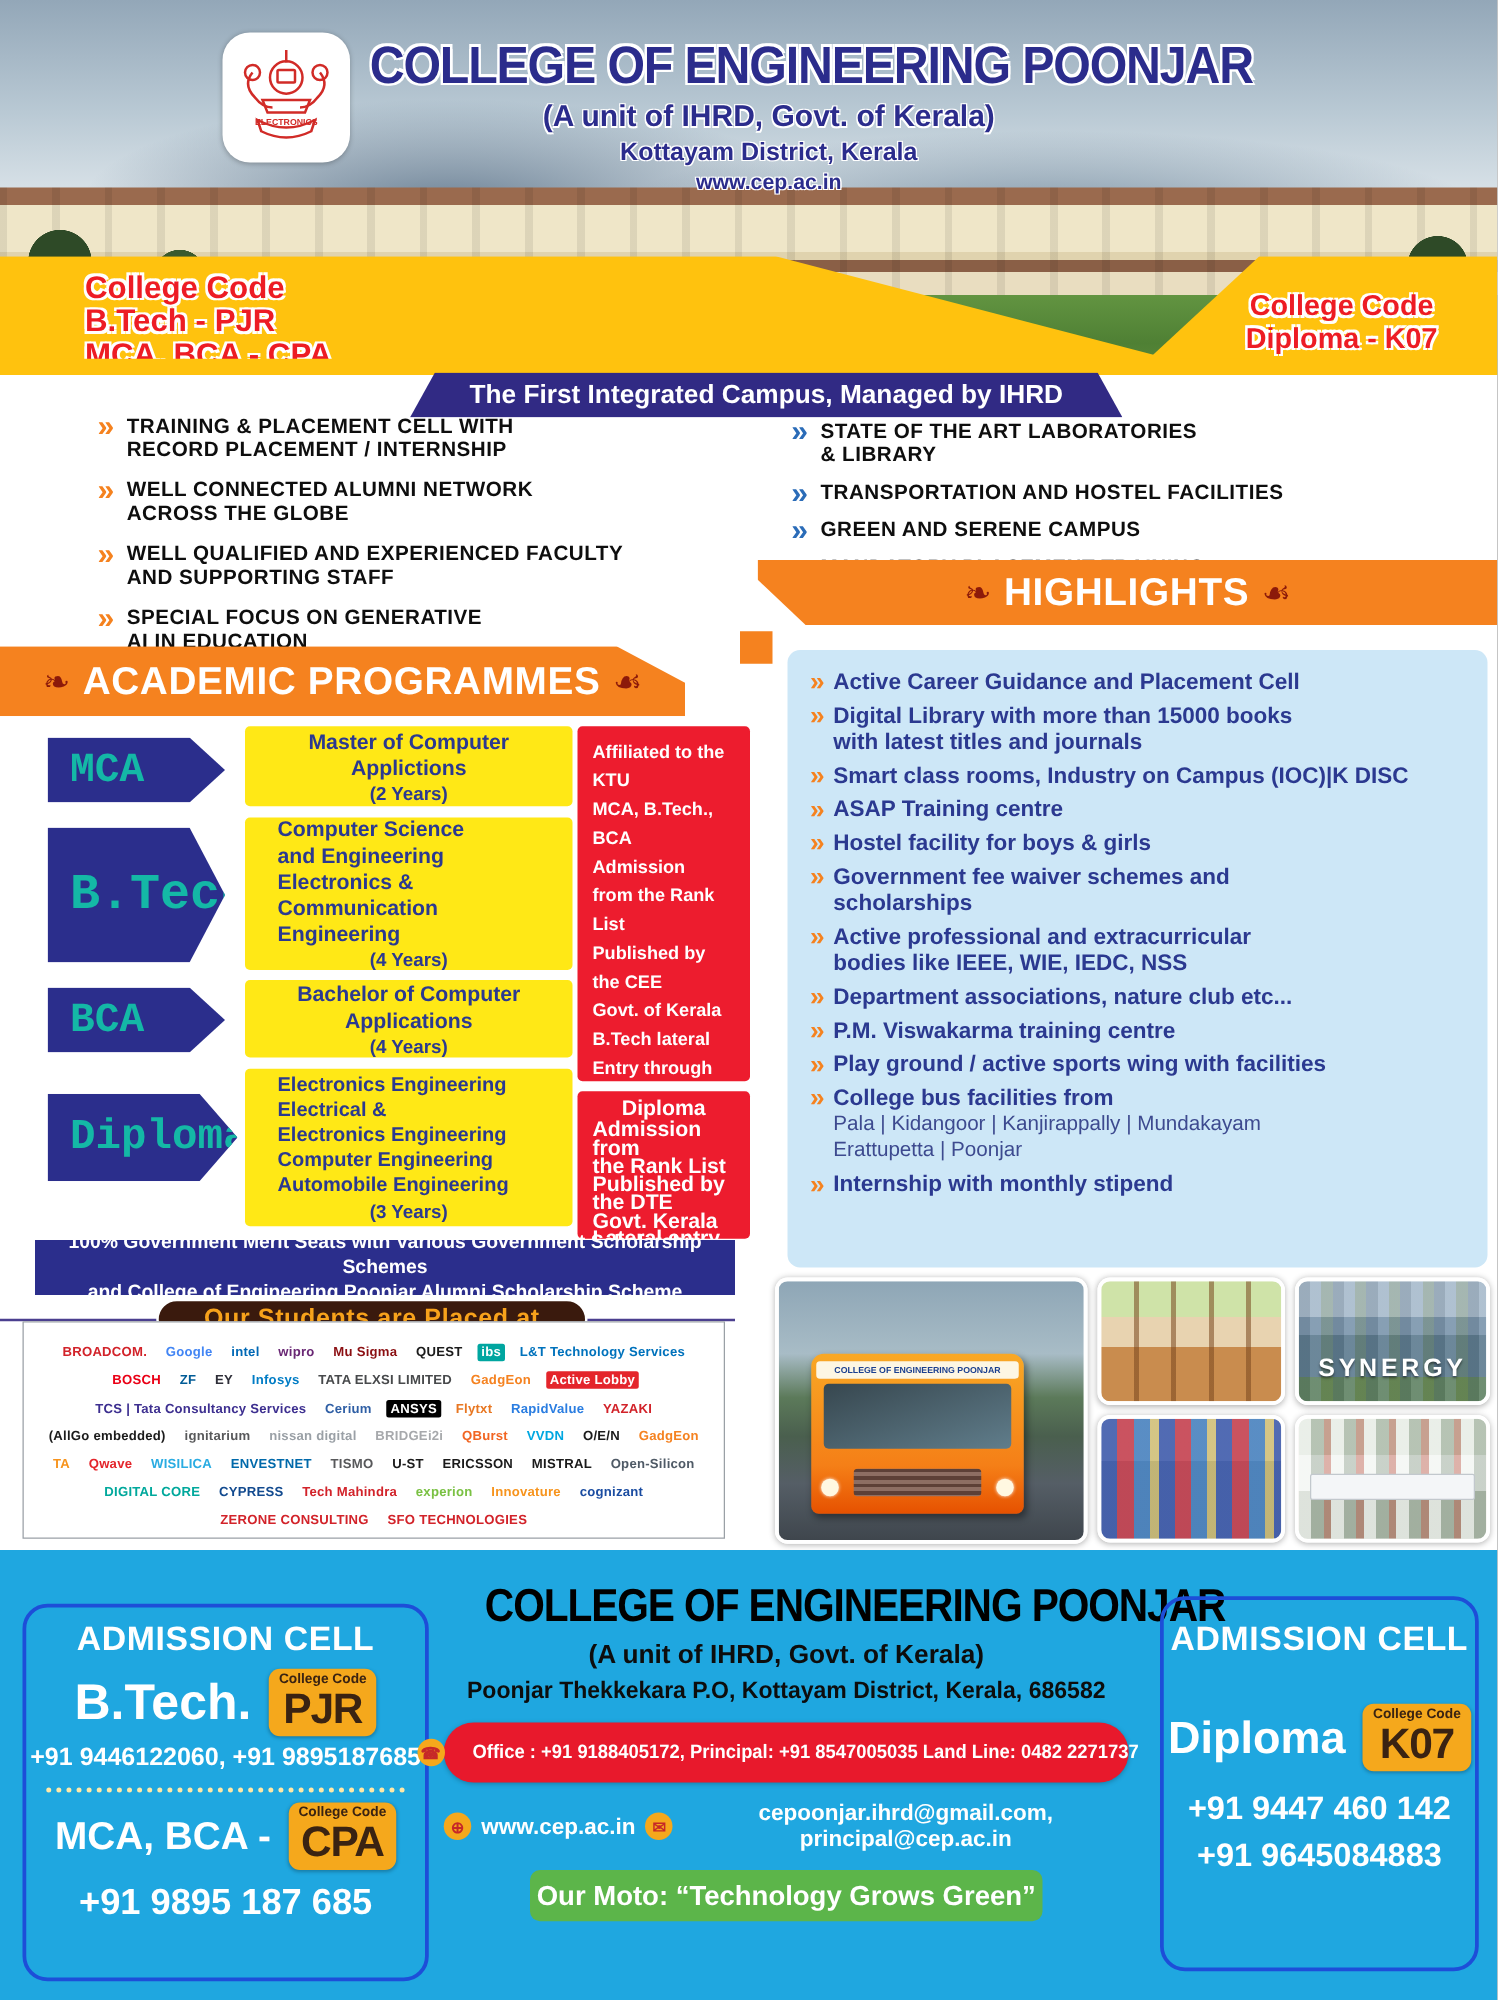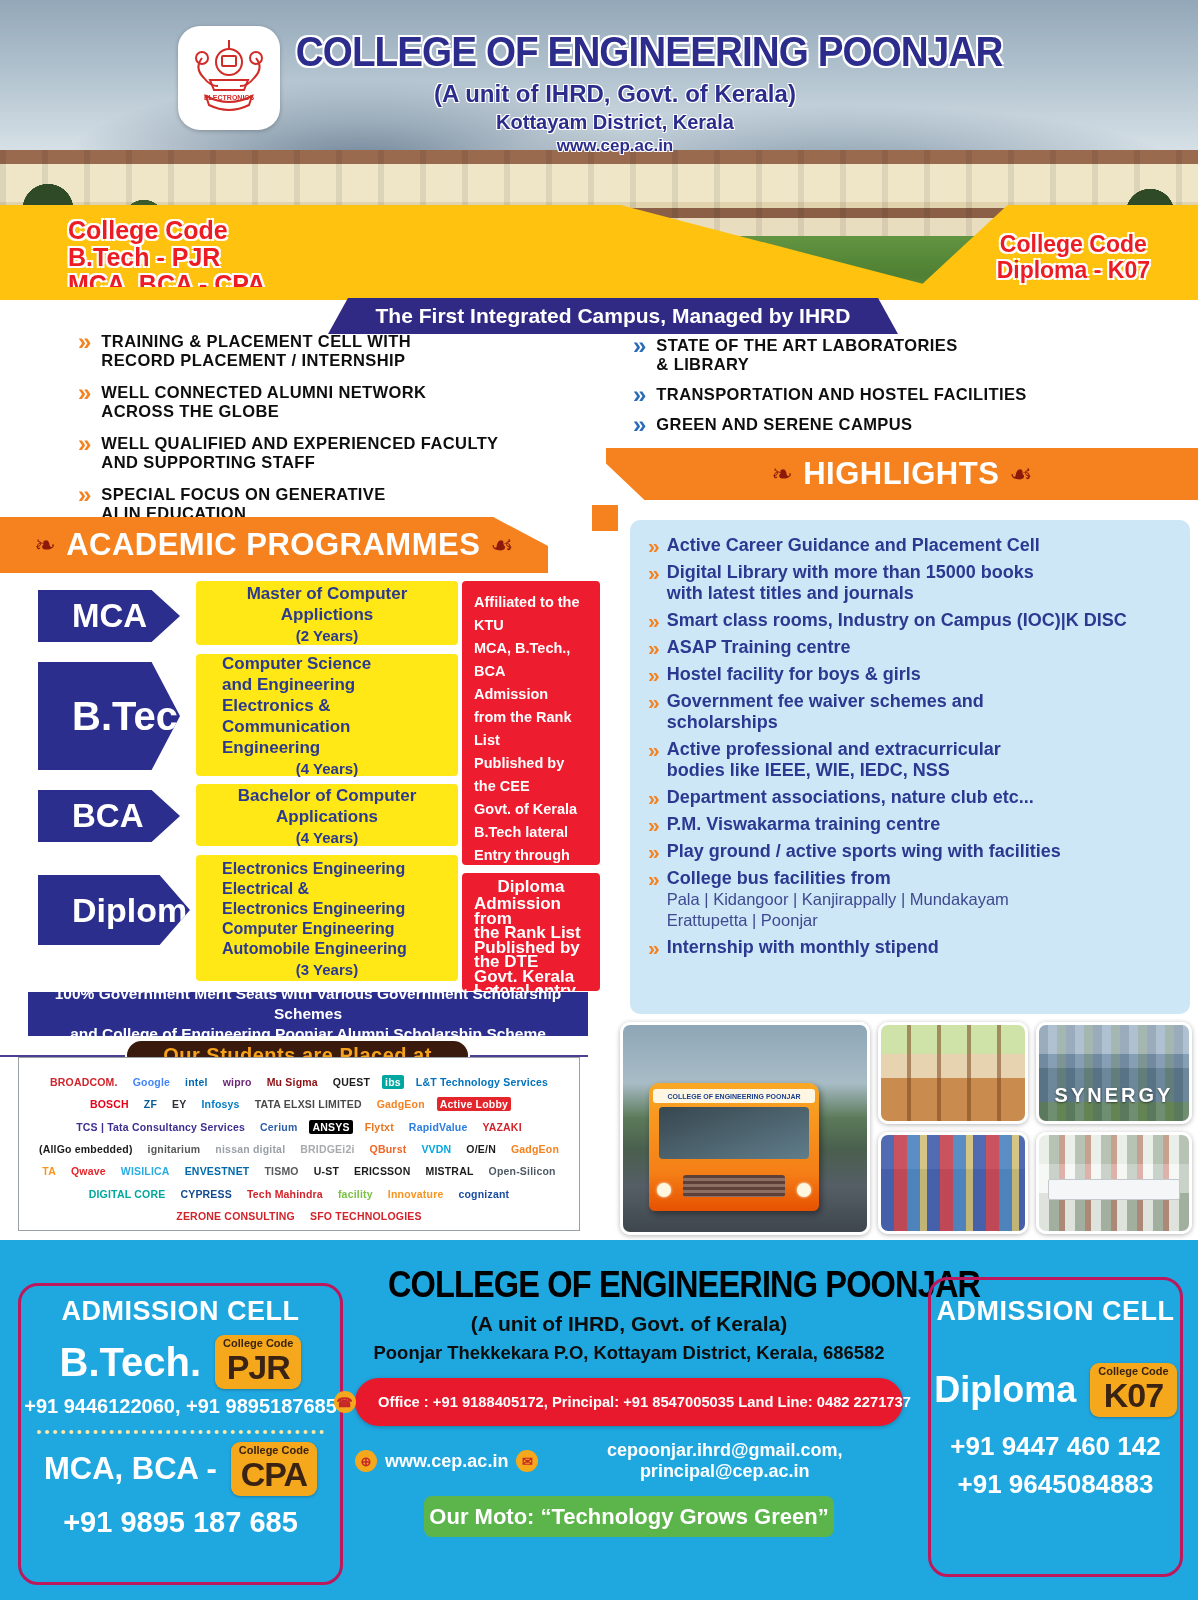--- a/index.html
+++ b/index.html
@@ -71,22 +71,22 @@
   .hl-panel { position:absolute; left:630px; top:520px; width:560px; height:494px; background:#cde7f7; border-radius:10px;
     padding:15px 12px 8px 18px; }
   .hl-item { display:flex; gap:10px; margin-bottom:6px; }
   .hl-arrow { color:#f5821f; font-size:21px; line-height:21px; font-weight:900; letter-spacing:-3px; }
   .hl-text { font-size:18px; line-height:21px; font-weight:800; color:#2b3990; white-space:pre-line; }
   .hl-sub { font-size:16.5px; line-height:21px; font-weight:400; color:#3d4a8f; white-space:pre-line; }
 
   
   .ap-bar { position:absolute; left:0; top:517px; width:548px; height:56px; background:#f5821f;
     clip-path:polygon(0 0,90% 0,100% 52%,100% 100%,0 100%); display:flex; align-items:center; justify-content:center; gap:10px; }
-  .parrow { position:absolute; background:#2b2e8c; color:#ffffff; font-weight:900;
-    clip-path:polygon(0 0,80% 0,100% 50%,80% 100%,0 100%); display:flex; align-items:center; padding-left:34px; }
+  .parrow { position:absolute; background:#2b2e8c; color:#14b8a6; font-weight:900;
+    clip-path:polygon(0 0,80% 0,100% 50%,80% 100%,0 100%); display:flex; align-items:center; padding-left:18px;font-family:Liberation Mono, monospace; }
   .ybox { position:absolute; background:#ffe816; border-radius:4px; color:#2b3990; font-weight:800; text-align:center;
     display:flex; flex-direction:column; justify-content:center; padding:24px 8px; }
   .ybox .pname { font-size:17px; line-height:21px; white-space:pre-line; }
   .ybox .pdur { font-size:15px; margin-top:2px; }
   .ybox-multi { text-align:left; }
   .ybox-multi .pname { padding-left:18px; }
   .ybox-multi .pdur { text-align:center; }
   .redbox { position:absolute; background:#ed1c2e; border-radius:4px; color:#fff; font-weight:800; padding:10px 8px 6px 12px; }
   .redbox .rb-lines { font-size:14.5px; line-height:23px; white-space:pre-line; }
   .redbox2 { padding:4px 6px; text-align:center; }
@@ -124,21 +124,21 @@
   .ph-grad { background:
       repeating-linear-gradient(90deg, rgba(31,63,158,.75) 0 13px, rgba(192,31,47,.75) 13px 26px, rgba(42,109,181,.75) 26px 39px, rgba(200,170,60,.6) 39px 46px),
       linear-gradient(180deg,#e8eef2 0 35%, #b8c4cc 35% 100%); }
   .ph-crowd { background:
       repeating-linear-gradient(90deg, rgba(255,255,255,.7) 0 10px, rgba(180,190,180,.5) 10px 20px, rgba(220,100,90,.4) 20px 26px),
       linear-gradient(180deg,#b9c9b4 0 30%, #dfe6df 30% 60%, #8fa08a 60% 100%); }
   .ph-banner-strip { position:absolute; left:6%; right:6%; top:46%; height:22%; background:#f4f6f8; border:1px solid #c2c8cd; border-radius:2px; }
 
   
   .bottom { position:absolute; left:0; top:1240px; width:100%; height:360px; background:#1fa7e0; }
-  .adm-box { position:absolute; border:3px solid #be185d; border-radius:20px; color:#fff; text-align:center; }
+  .adm-box { position:absolute; border:3px solid #1d4ed8; border-radius:20px; color:#fff; text-align:center; }
   .adm-left { left:18px; top:43px; width:325px; height:302px; padding-top:10px; }
   .adm-right { left:928px; top:37px; width:255px; height:300px; padding-top:16px; }
   .adm-title { font-size:27px; font-weight:800; letter-spacing:.5px; }
   .adm-row { display:flex; align-items:center; justify-content:center; gap:14px; margin-top:8px; }
   .badge { background:#f5a81c; border-radius:9px; color:#3a2312; padding:3px 8px 5px 8px; line-height:1; box-shadow:0 1px 3px rgba(0,0,0,.25); }
   .badge-top { font-size:11px; font-weight:800; }
   .badge-code { font-size:34px; font-weight:900; letter-spacing:-1px; margin-top:1px; }
   .adm-big { font-size:40px; font-weight:900; }
   .adm-mid { font-size:31px; font-weight:900; }
   .adm-phones { font-size:20px; font-weight:900; margin-top:6px; white-space:nowrap; }
@@ -511,21 +511,21 @@
       <span class="chip" style="color: rgb(27, 27, 27);">MISTRAL</span>
 
       <span class="chip" style="color: rgb(79, 90, 102);">Open-Silicon</span>
 
       <span class="chip" style="color: rgb(0, 168, 156);">DIGITAL CORE</span>
 
       <span class="chip" style="color: rgb(18, 74, 143);">CYPRESS</span>
 
       <span class="chip" style="color: rgb(210, 35, 42);">Tech Mahindra</span>
 
-      <span class="chip" style="color: rgb(122, 193, 67);">facility</span>
+      <span class="chip" style="color: rgb(122, 193, 67);">experion</span>
 
       <span class="chip" style="color: rgb(247, 148, 29);">Innovature</span>
 
       <span class="chip" style="color: rgb(26, 76, 161);">cognizant</span>
 
       <span class="chip" style="color: rgb(210, 35, 42);">ZERONE CONSULTING</span>
 
       <span class="chip" style="color: rgb(210, 35, 42);">SFO TECHNOLOGIES</span>
     </div>
 

